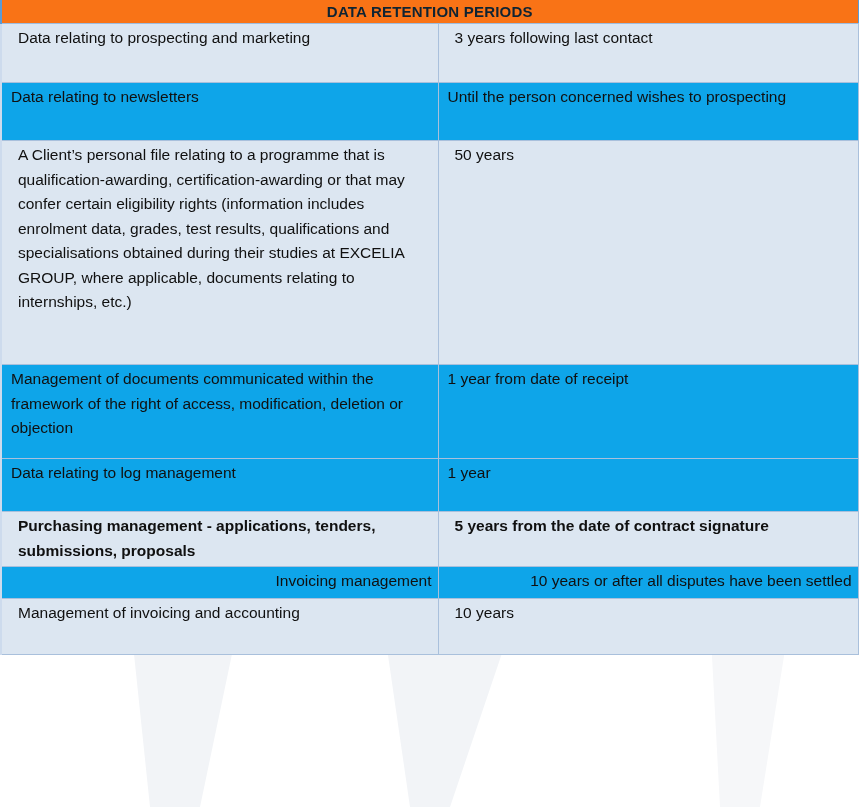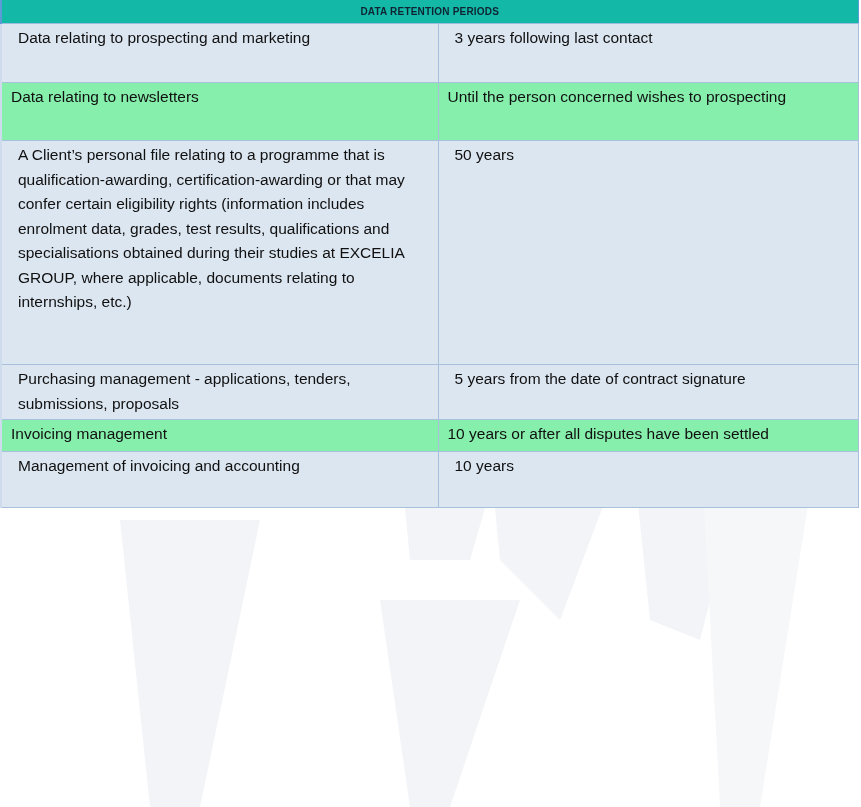--- a/index.html
+++ b/index.html
@@ -37,23 +37,23 @@
     width: 857px;
     table-layout: fixed;
     background: transparent;
   }
 
   table.retention-table col.c1 { width: 437px; }
   table.retention-table col.c2 { width: 420px; }
 
   
   tr.head-row th {
-    background: #14b8a6;
+    background: #f97316;
     color: #0f2433;
-    font-size: 10px;
+    font-size: 15px;
     font-weight: bold;
     letter-spacing: 0.2px;
     text-align: center;
     height: 23px;
     line-height: 23px;
     padding: 0;
     border-left: 2px solid #5B9BD5;
     border-right: 1px solid #5B9BD5;
     border-bottom: 1px solid #9dbde0;
   }
@@ -70,31 +70,31 @@
     word-wrap: break-word;
   }
   tr.data-row td.first-col {
     border-left: 2px solid #cddbed;
   }
   tr.data-row:last-child td {
     border-bottom: 1px solid #a9c0dc;
   }
 
   tr.row-shaded td { background: #DCE6F1; padding-left: 16px; }
-  tr.row-plain  td { background: #86efac; }
+  tr.row-plain  td { background: #0ea5e9; }
 
   
   .h-53  { height: 53px; }
   .h-52  { height: 52px; }
   .h-218 { height: 218px; margin-top: 21px; }
   .h-88  { height: 88px; }
   .h-46  { height: 46px; }
   .h-47  { height: 47px; }
-  .h-48  { height: 48px; }
-  .h-26  { height: 26px; }
+  .h-48  { height: 48px; font-weight: bold; }
+  .h-26  { height: 26px; text-align: right; }
   .h-55  { height: 55px; }
   .h-50  { height: 50px; }
 </style>
 </head>
 <body>
 
 <svg id="watermark" viewBox="0 0 861 807" xmlns="http://www.w3.org/2000/svg" aria-hidden="true">
   <g fill="#f2f4f7">
     <polygon points="330,0 470,0 400,250 360,250"></polygon>
     <polygon points="380,250 560,250 470,560 410,560"></polygon>
@@ -130,22 +130,30 @@
       <tr class="data-row row-plain">
         <td class="first-col h-52">Data relating to newsletters</td>
         <td class="h-52">Until the person concerned wishes to prospecting</td>
       </tr>
 
       <tr class="data-row row-shaded">
         <td class="first-col h-218">A Client’s personal file relating to a programme that is qualification-awarding, certification-awarding or that may confer certain eligibility rights (information includes enrolment data, grades, test results, qualifications and specialisations obtained during their studies at EXCELIA GROUP, where applicable, documents relating to internships, etc.)</td>
         <td class="h-218">50 years</td>
       </tr>
 
+      <tr class="data-row row-plain">
+        <td class="first-col h-88">Management of documents communicated within the framework of the right of access, modification, deletion or objection</td>
+        <td class="h-88">1 year from date of receipt</td>
+      </tr>
 
 
+      <tr class="data-row row-plain">
+        <td class="first-col h-47">Data relating to log management</td>
+        <td class="h-47">1 year</td>
+      </tr>
 
       <tr class="data-row row-shaded">
         <td class="first-col h-48">Purchasing management - applications, tenders, submissions, proposals</td>
         <td class="h-48">5 years from the date of contract signature</td>
       </tr>
 
       <tr class="data-row row-plain">
         <td class="first-col h-26">Invoicing management</td>
         <td class="h-26">10 years or after all disputes have been settled</td>
       </tr>

